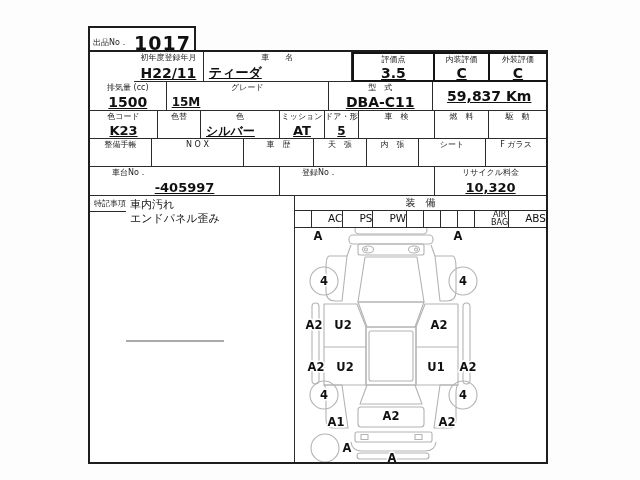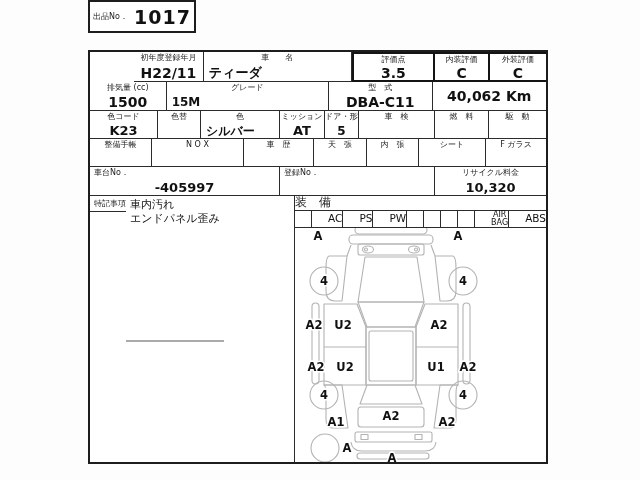--- a/index.html
+++ b/index.html
@@ -1,40 +1,40 @@
 <!DOCTYPE html>
 <html><head>
 <meta charset="utf-8">
 <style>
   * { margin:0; padding:0; box-sizing:border-box; }
   html,body { width:640px; height:480px; background:#fdfdfd; overflow:hidden;
               font-family:"DejaVu Sans", sans-serif; color:#111; }
   .page { position:relative; width:640px; height:480px; background:#fdfdfd; }
 
   
-  .lot-box { position:absolute; left:88px; top:0; width:108px; height:33px;
+  .lot-box { position:absolute; left:88px; top:26px; width:108px; height:33px;
              border:2px solid #1d1d1d; background:#fff; display:flex; align-items:center;
              justify-content:center; gap:6px; }
   .lot-label { font-size:8px; color:#222; }
   .lot-number { font-size:19px; font-weight:bold; letter-spacing:1px; }
 
   
   .sheet { position:absolute; left:88px; top:50px; width:460px; height:414px;
            border:2px solid #1d1d1d; background:#fff; }
   .sheet-inner { position:absolute; inset:0; }
 
   .row { display:flex; width:100%; }
   .cell { border-right:1px solid #2b2b2b; border-bottom:1px solid #2b2b2b;
           display:flex; flex-direction:column; overflow:hidden; }
   .cell:last-child { border-right:none; }
   .hdr { font-size:8px; line-height:12px; height:12px; text-align:center;
          color:#222; white-space:nowrap; }
-  .hdr.left { text-align:left; padding-left:4px; }
+  .hdr.left { text-align:left; padding-left:4px;margin-left:18px; }
   .val { flex:1; font-weight:bold; display:flex; align-items:center;
-         justify-content:center; font-size:13px; line-height:1; }
+         justify-content:center; font-size:13px; line-height:1;text-decoration:underline; }
   .val.left { justify-content:flex-start; padding-left:5px; }
   .val.big { font-size:14px; }
   .val.mid { font-size:12px; }
   .val.small { font-size:12px; }
   .bold-cell { border:2px solid #141414; }
   .bold-cell + .bold-cell { margin-left:-2px; }
 
   .r1 { height:30px;padding-left:44px; } .r2 { height:29px; } .r3 { height:28px; }
   .r4 { height:28px; } .r5 { height:29px; }
 
@@ -44,21 +44,21 @@
   .sec-hdr { height:16px; font-size:8px; line-height:15px; padding-left:4px;
              border-bottom:1px solid #2b2b2b; color:#222; }
   .empty-box { height:45px; border-bottom:1px solid #2b2b2b; }
   .notes-box { height:146px; border-bottom:2px solid #aaa; font-size:11px;
                line-height:14px; padding:2px 4px; white-space:pre-line; }
   .repair-hdr { height:16px; font-size:8px; line-height:15px; padding-left:4px;
                 border-top:1px solid #2b2b2b; border-bottom:1px solid #2b2b2b; color:#222; }
   .repair-box { flex:1; }
 
   .right-col { flex:1; display:flex; flex-direction:column; }
-  .equip-hdr { height:14px; font-size:12px; line-height:13px; text-align:left; color:#222; }
+  .equip-hdr { height:14px; font-size:10px; line-height:13px; text-align:center; color:#222; }
   .equip-row { height:18px; display:flex; border-bottom:1px solid #2b2b2b; border-top:1px solid #2b2b2b; }
   .equip-cell { flex:1; border-right:1px solid #2b2b2b; display:flex; align-items:center;
                 justify-content:center; font-size:10.5px; white-space:pre-line;
                 text-align:center; line-height:1.05;margin-left:16px; }
   .equip-cell:last-child { border-right:none; }
   .equip-cell:nth-child(1) { flex:0.32; }
   .equip-cell:nth-child(5), .equip-cell:nth-child(6),
   .equip-cell:nth-child(7), .equip-cell:nth-child(8) { flex:0.95; }
   .equip-cell:nth-child(9) { flex:1.35; font-size:8px; }
   .equip-cell:nth-child(10){ flex:1.6; }
@@ -109,21 +109,21 @@
         </div>
         <div class="cell" style="width:163px">
           <div class="hdr">グレード</div>
           <div class="val left mid">15M</div>
         </div>
         <div class="cell" style="width:104px">
           <div class="hdr">型　式</div>
           <div class="val big">DBA-C11</div>
         </div>
         <div class="cell" style="width:114px">
-          <div class="val big">40,062 Km</div>
+          <div class="val big">59,837 Km</div>
         </div>
       </div>
 
       <div class="row r3">
         <div class="cell" style="width:68px">
           <div class="hdr">色コード</div>
           <div class="val">K23</div>
         </div>
         <div class="cell" style="width:43px">
           <div class="hdr">色替</div>

